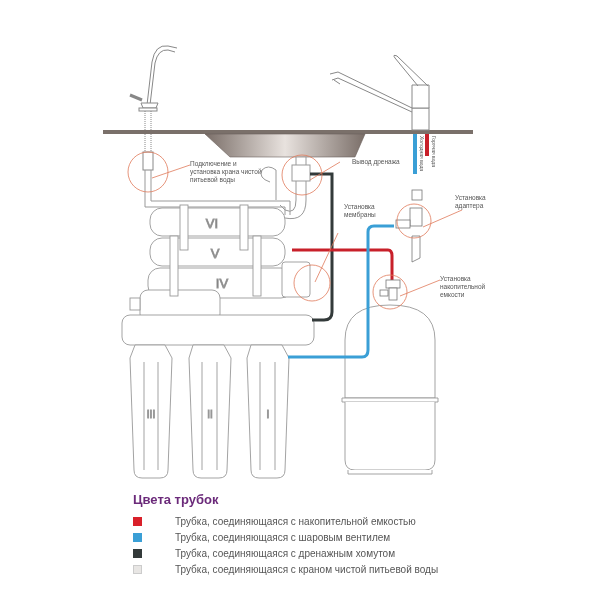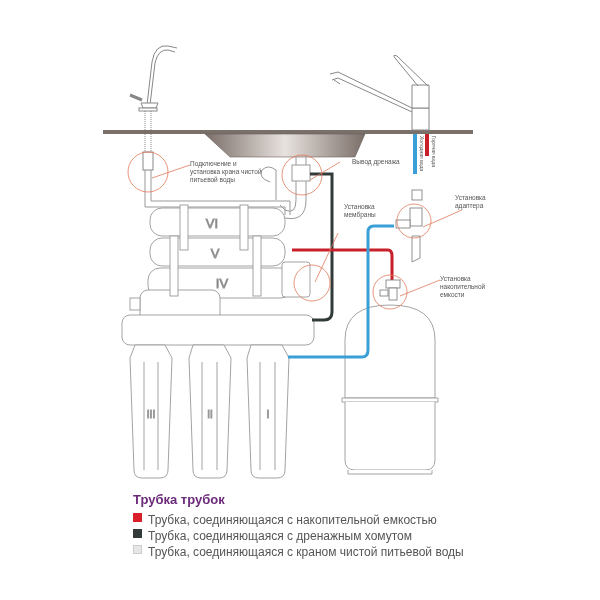--- a/index.html
+++ b/index.html
@@ -1,21 +1,21 @@
 <!DOCTYPE html>
 <html><head>
 <meta charset="utf-8">
 <style>
   html, body { margin:0; padding:0; background:#ffffff; }
   body { width:600px; height:600px; position:relative; overflow:hidden; font-family:"Liberation Sans", sans-serif; }
   #diagram { position:absolute; left:0; top:0; width:600px; height:600px; }
   .callout-text { position:absolute; font-size:6.5px; line-height:8px; color:#555; font-family:"Liberation Sans", sans-serif; }
   .legend { position:absolute; left:133px; top:492px; }
   .legend-title { font-size:13px; font-weight:bold; color:#6b2a7a; margin-bottom:6px; font-family:"Liberation Sans", sans-serif; }
-  .legend-item { display:flex; height:16px; font-size:12px; color:#555; }
+  .legend-item { display:flex; align-items:center; height:16px; font-size:10px; color:#555;gap:27px; }
   .swatch { width:9px; height:9px; margin-right:6px; box-sizing:border-box; }
   .roman { font-family:"Liberation Sans", sans-serif; fill:#555; }
   .vlabel { font-size:5px; fill:#555; font-family:"Liberation Sans", sans-serif; }
 </style>
 </head>
 <body>
 
 <svg id="diagram" viewBox="0 0 600 600" xmlns="http://www.w3.org/2000/svg">
   <defs>
     <linearGradient id="sinkGrad" x1="0" x2="1" y1="0" y2="0">
@@ -153,24 +153,28 @@
   </g>
 </svg>
 
 <div class="callout-text" style="left:190px; top:160px; width:72px;">Подключение и установка крана чистой питьевой воды</div>
 <div class="callout-text" style="left:352px; top:158px; width:60px;">Вывод дренажа</div>
 <div class="callout-text" style="left:344px; top:203px; width:40px;">Установка мембраны</div>
 <div class="callout-text" style="left:455px; top:194px; width:45px;">Установка адаптера</div>
 <div class="callout-text" style="left:440px; top:275px; width:50px;">Установка накопительной емкости</div>
 
 <div class="legend">
-  <div class="legend-title">Трубка трубок</div>
+  <div class="legend-title">Цвета трубок</div>
   <div class="legend-item">
     <span class="swatch" style="background:#d9202a"></span>
     <span>Трубка, соединяющаяся с накопительной емкостью</span>
+  </div>
+  <div class="legend-item">
+    <span class="swatch" style="background:#3a9fd6"></span>
+    <span>Трубка, соединяющаяся с шаровым вентилем</span>
   </div>
   <div class="legend-item">
     <span class="swatch" style="background:#333a3a"></span>
     <span>Трубка, соединяющаяся с дренажным хомутом</span>
   </div>
   <div class="legend-item">
     <span class="swatch" style="background:#e8e6e4; border:1px solid #ccc"></span>
     <span>Трубка, соединяющаяся с краном чистой питьевой воды</span>
   </div>
 </div>

